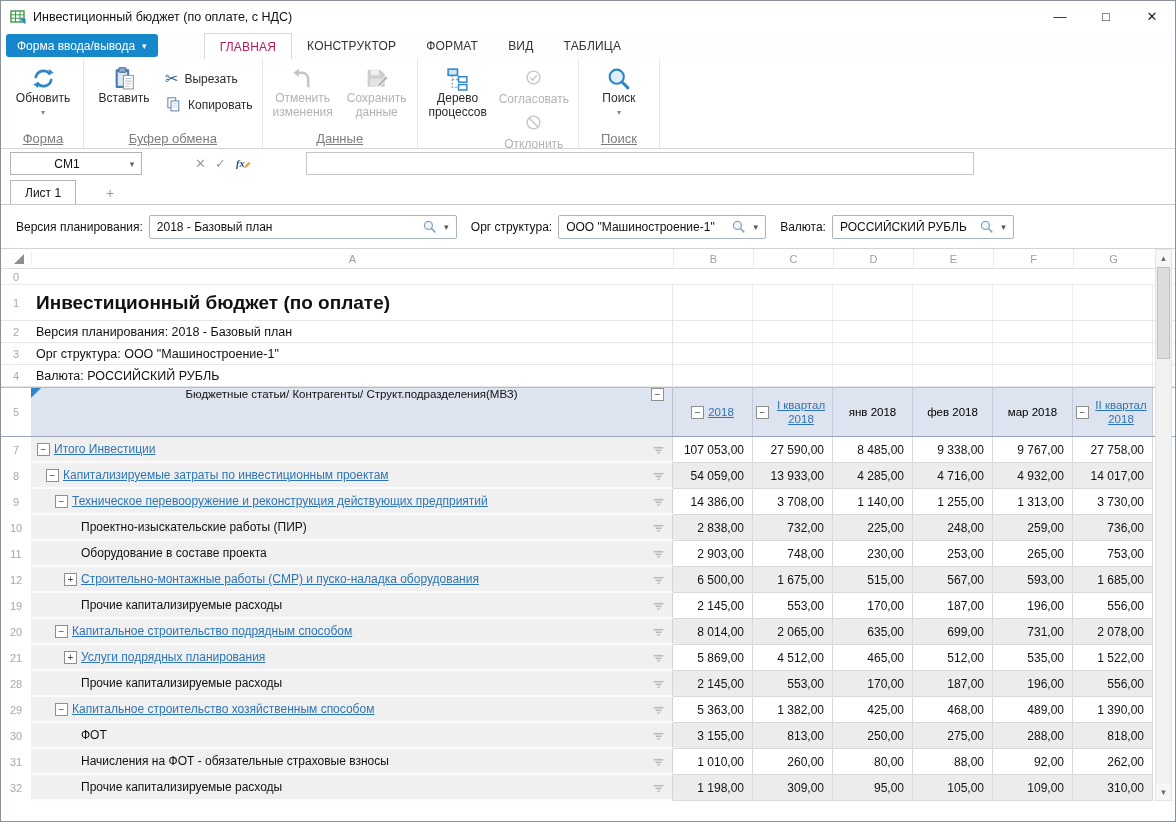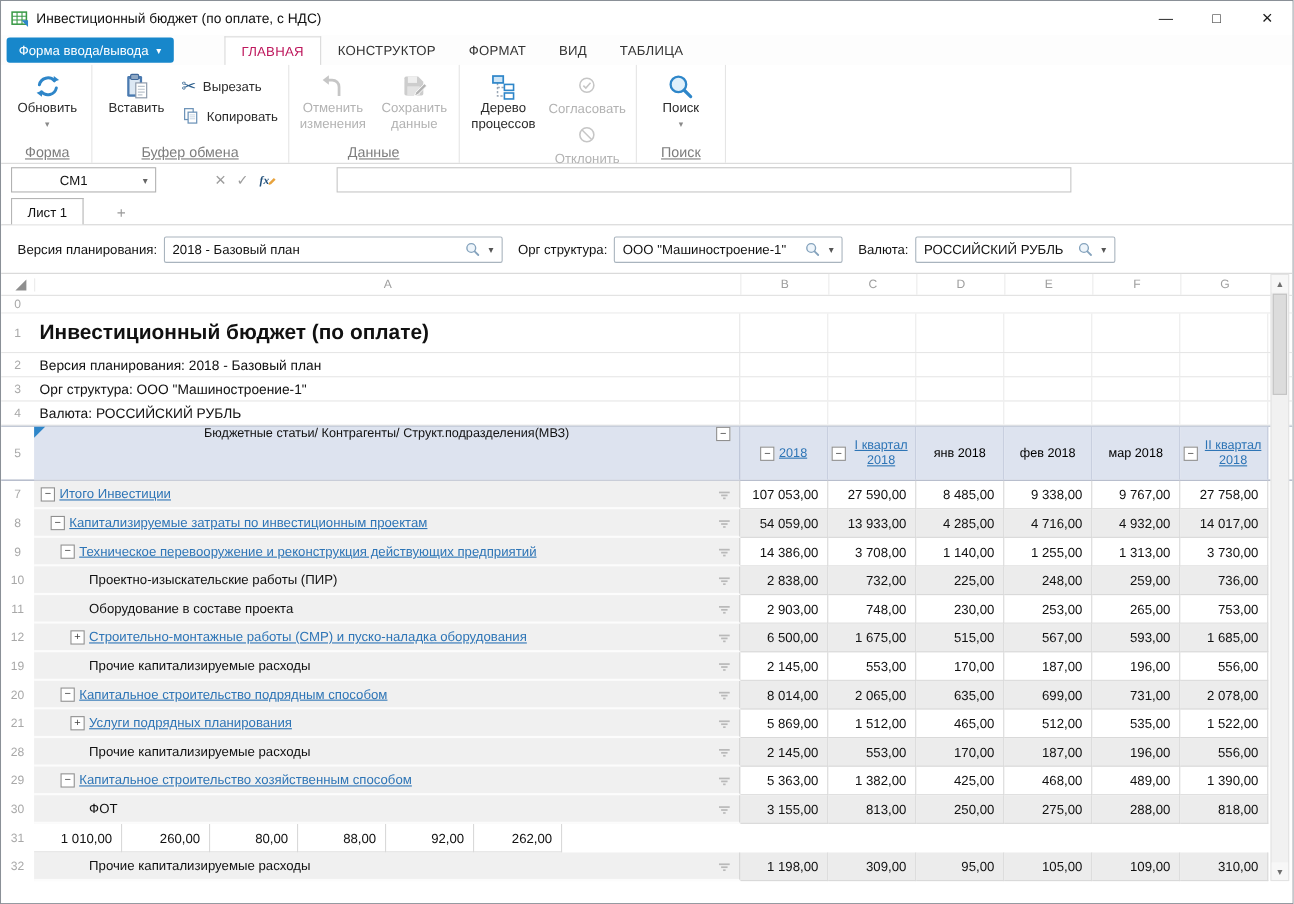--- a/index.html
+++ b/index.html
@@ -577,21 +577,21 @@
             <span class="lab link">Услуги подрядных планирования</span>
             <span class="funnel"><svg viewBox="0 0 16 16" width="13" height="13">
                 <g fill="#b9b9b9">
                   <rect x="2" y="3.6" width="12" height="1.9"></rect>
                   <rect x="4.4" y="6.9" width="7.2" height="1.9"></rect>
                   <rect x="6.6" y="10.2" width="2.8" height="1.9"></rect>
                 </g>
               </svg></span>
           </div>
           <div class="dval">5 869,00</div>
-          <div class="dval">1 512,00</div>
+          <div class="dval">4 512,00</div>
           <div class="dval">465,00</div>
           <div class="dval">512,00</div>
           <div class="dval">535,00</div>
           <div class="dval">1 522,00</div>
         </div>
         <div class="drow alt">
           <div class="num">28</div>
           <div class="dlabel">
             <span class="lab" style="margin-left: 50px;">Прочие капитализируемые расходы</span>
             <span class="funnel"><svg viewBox="0 0 16 16" width="13" height="13">
@@ -643,20 +643,30 @@
           </div>
           <div class="dval">3 155,00</div>
           <div class="dval">813,00</div>
           <div class="dval">250,00</div>
           <div class="dval">275,00</div>
           <div class="dval">288,00</div>
           <div class="dval">818,00</div>
         </div>
         <div class="drow">
           <div class="num">31</div>
+          <div class="dlabel">
+            <span class="lab" style="margin-left: 50px;">Начисления на ФОТ - обязательные страховые взносы</span>
+            <span class="funnel"><svg viewBox="0 0 16 16" width="13" height="13">
+                <g fill="#b9b9b9">
+                  <rect x="2" y="3.6" width="12" height="1.9"></rect>
+                  <rect x="4.4" y="6.9" width="7.2" height="1.9"></rect>
+                  <rect x="6.6" y="10.2" width="2.8" height="1.9"></rect>
+                </g>
+              </svg></span>
+          </div>
           <div class="dval">1 010,00</div>
           <div class="dval">260,00</div>
           <div class="dval">80,00</div>
           <div class="dval">88,00</div>
           <div class="dval">92,00</div>
           <div class="dval">262,00</div>
         </div>
         <div class="drow alt">
           <div class="num">32</div>
           <div class="dlabel">

